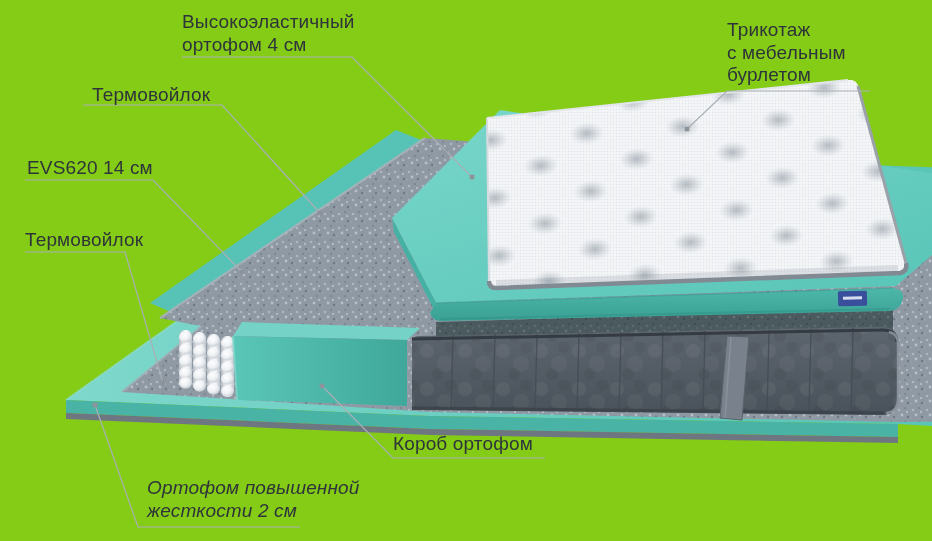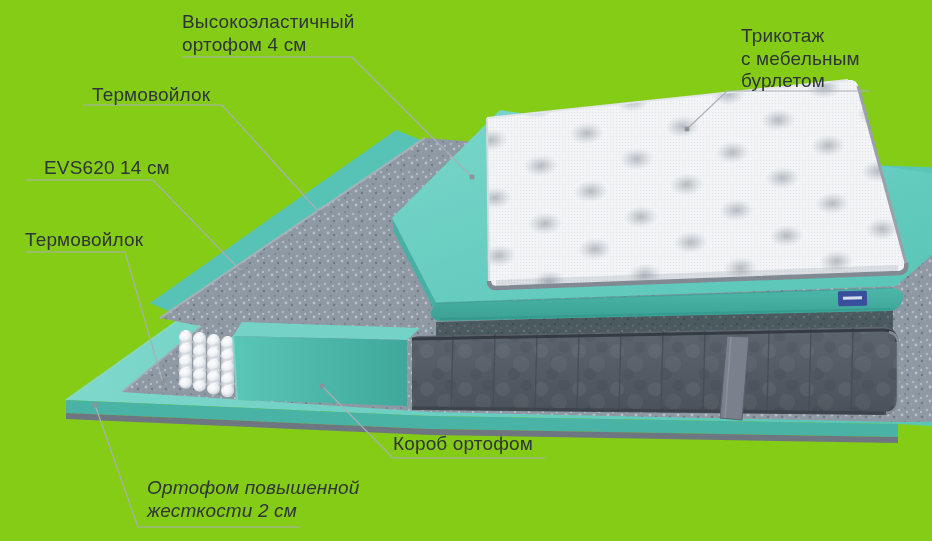--- a/index.html
+++ b/index.html
@@ -2,23 +2,23 @@
 <html><head>
 <meta charset="utf-8">
 <style>
   html,body{margin:0;padding:0;background:#fff;}
   .stage{position:relative;width:932px;height:541px;background:#84cc16;overflow:hidden;
          font-family:"Liberation Sans", sans-serif;}
   .stage svg{position:absolute;left:0;top:0;}
   .callout{position:absolute;font-size:19px;line-height:22.5px;color:#2f343a;
            white-space:pre-line;letter-spacing:.15px;}
   .c-foam-top   {left:182px; top:11px;}
-  .c-knit       {left:727px; top:25px;margin-left:14px;}
+  .c-knit       {left:727px; top:19px;}
   .c-felt-upper {left:92px;  top:84px;}
-  .c-springs    {left:44px;  top:157px;}
+  .c-springs    {left:27px;  top:157px;}
   .c-felt-lower {left:25px;  top:229px;}
   .c-box        {left:393px; top:433px;}
   .c-base       {left:147px; top:477px;font-style:italic;}
 </style>
 </head>
 <body>
 
 <div class="stage">
 
 <svg width="932" height="541" viewBox="0 0 932 541">

